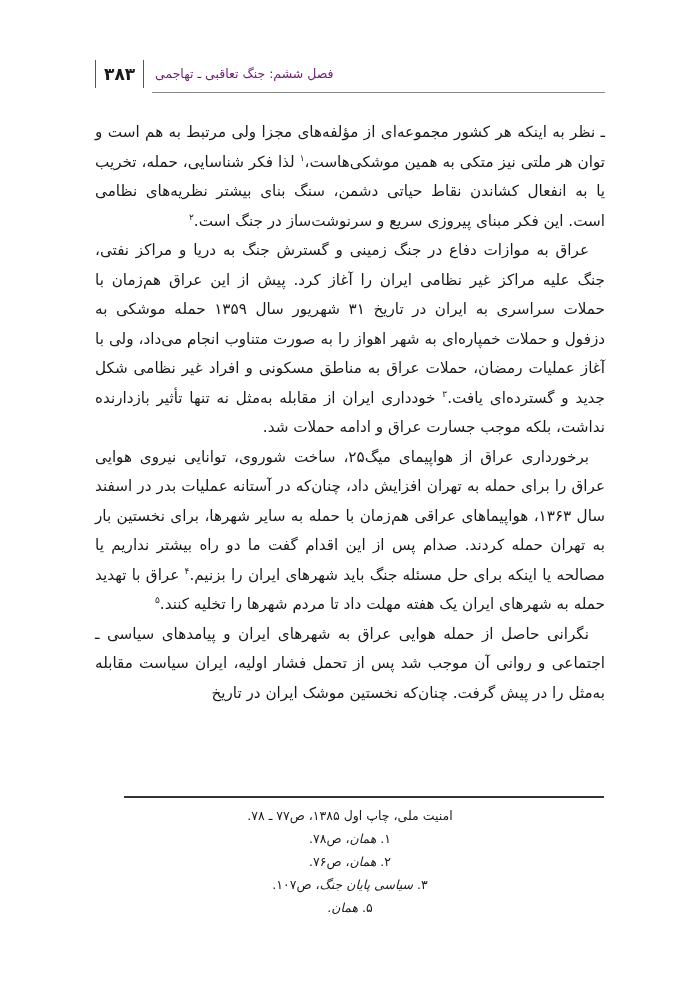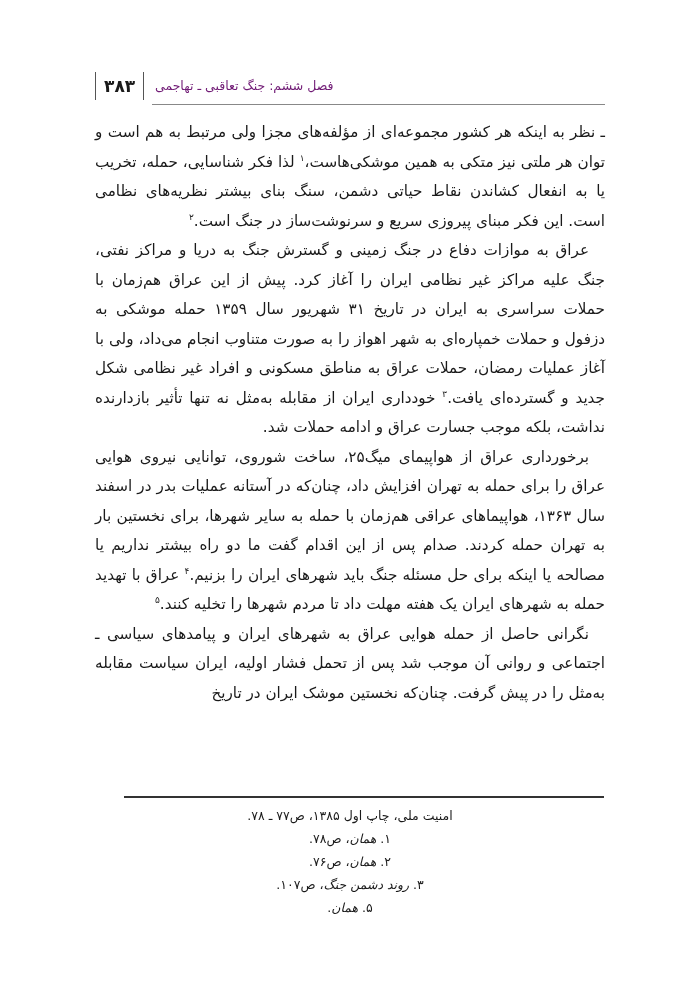--- a/index.html
+++ b/index.html
@@ -1,17 +1,17 @@
 <!DOCTYPE html>
 <html><head>
   <meta charset="utf-8">
   <style>
     html, body { margin: 0; padding: 0; background: #ffffff; }
     body { width: 699px; height: 992px; position: relative; overflow: hidden; font-family: "DejaVu Sans", sans-serif; color: #1a1a1a; }
-    .header { position: absolute; top: 72px; left: 95px; width: 510px; height: 40px; }
+    .header { position: absolute; top: 60px; left: 95px; width: 510px; height: 40px; }
     .page-num-box { position: absolute; left: 0; top: 0; height: 28px; border-left: 1.5px solid #555; border-right: 1.5px solid #555; padding: 0 8px; }
     .page-num { font-size: 17px; font-weight: bold; line-height: 28px; direction: rtl; }
     .header-title { position: absolute; left: 60px; top: 4px; font-size: 12.5px; color: #701a75; direction: rtl; line-height: 20px; }
     .header-rule { position: absolute; left: 57px; right: 0; top: 32px; border-top: 1.5px solid #888; }
     .body-text { position: absolute; top: 118px; left: 95px; width: 510px; direction: rtl; text-align: justify; text-align-last: right; font-size: 15.2px; line-height: 29.5px; }
     .body-text p { margin: 0; }
     .body-text p.indent { text-indent: 16px; }
     sup { font-size: 9px; vertical-align: super; line-height: 0; }
     .fn-rule { position: absolute; top: 796px; left: 124px; width: 480px; border-top: 2px solid #333; }
     .footnotes { position: absolute; top: 804px; left: 95px; width: 510px; direction: rtl; text-align: center; font-size: 12.5px; line-height: 23px; }
@@ -35,15 +35,15 @@
   <p class="indent"><span>برخورداری عراق از هواپیمای میگ۲۵، ساخت شوروی، توانایی نیروی هوایی عراق را برای حمله به تهران افزایش داد، چنان‌که در آستانه عملیات بدر در اسفند سال ۱۳۶۳، هواپیماهای عراقی هم‌زمان با حمله به سایر شهرها، برای نخستین بار به تهران حمله کردند. صدام پس از این اقدام گفت ما دو راه بیشتر نداریم یا مصالحه یا اینکه برای حل مسئله جنگ باید شهرهای ایران را بزنیم.</span><sup>۴</sup><span> عراق با تهدید حمله به شهرهای ایران یک هفته مهلت داد تا مردم شهرها را تخلیه کنند.</span><sup>۵</sup></p>
   <p class="indent"><span>نگرانی حاصل از حمله هوایی عراق به شهرهای ایران و پیامدهای سیاسی ـ اجتماعی و روانی آن موجب شد پس از تحمل فشار اولیه، ایران سیاست مقابله به‌مثل را در پیش گرفت. چنان‌که نخستین موشک ایران در تاریخ</span></p>
 </div>
 
 <div class="fn-rule"></div>
 
 <div class="footnotes">
   <p class="fn">امنیت ملی، چاپ اول ۱۳۸۵، ص۷۷ ـ ۷۸.</p>
   <p class="fn"><span>۱.</span> <i>همان</i><span>، ص۷۸.</span></p>
   <p class="fn"><span>۲.</span> <i>همان</i><span>، ص۷۶.</span></p>
-  <p class="fn"><span>۳.</span> <i>روند دشمن جنگ</i><span>، ص۱۰۷.</span></p>
+  <p class="fn"><span>۳.</span> <i>سیاسی پایان جنگ</i><span>، ص۱۰۷.</span></p>
   <p class="fn"><span>۵.</span> <i>همان</i><span>.</span></p>
 </div>
 
 </body></html>

